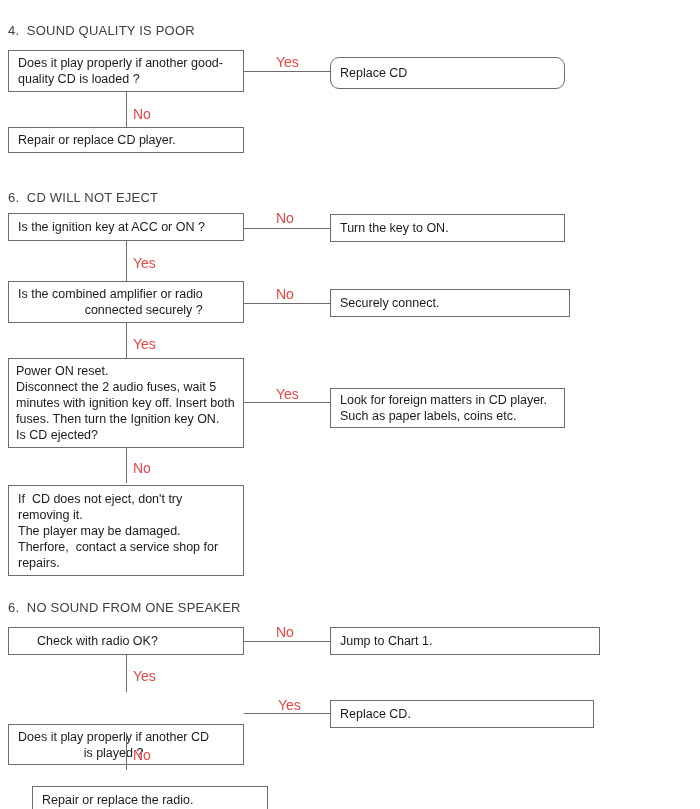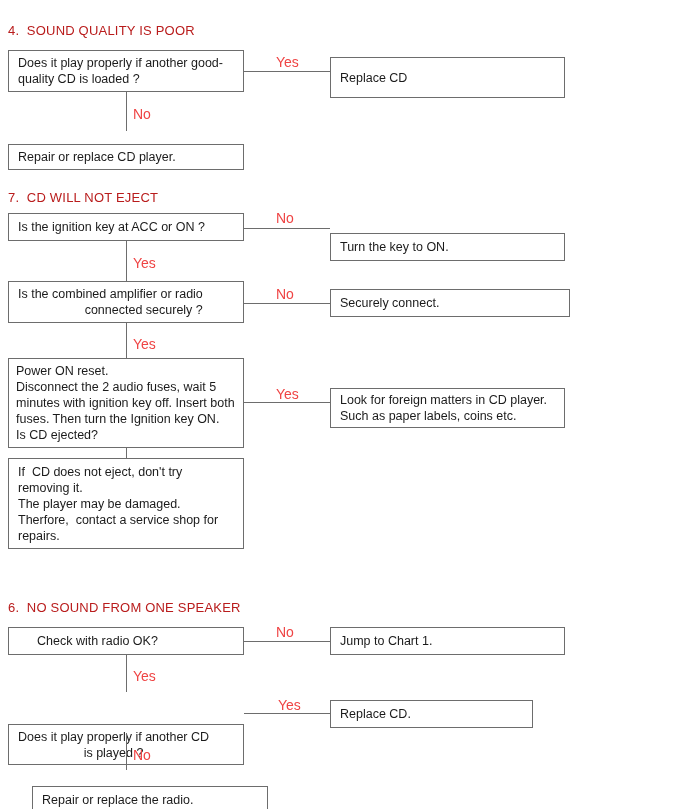--- a/index.html
+++ b/index.html
@@ -9,21 +9,21 @@
     background:#ffffff;
     font-family:"Liberation Sans","DejaVu Sans",sans-serif;
     color:#1b1b1b;
     overflow:hidden;
   }
   .sec-title{
     position:absolute;
     font-size:13px;
     letter-spacing:.2px;
     white-space:pre;
-    color:#b91c1c;
+    color:#404040;
   }
   .fbox{
     position:absolute;
     border:1px solid #6d6d6d;
     background:#ffffff;
     box-sizing:border-box;
     display:flex;
     align-items:center;
     font-size:12.5px;
     line-height:16px;
@@ -52,32 +52,32 @@
 <body>
 
 <div id="canvas">
 
   <div class="sec-title" style="left:8px;top:23px;">4.  SOUND QUALITY IS POOR</div>
 
   <div class="fbox" style="left:8px;top:50px;width:236px;height:42px;">Does it play properly if another good-
 quality CD is loaded ?</div>
   <div class="lbl" style="left:276px;top:54px;">Yes</div>
   <div class="hline" style="left:244px;top:71px;width:86px;"></div>
-  <div class="fbox" style="left:330px;top:57px;width:235px;height:41px;">Replace CD</div>
+  <div class="fbox" style="left:330px;top:57px;width:235px;height:32px;border-radius:9px;">Replace CD</div>
 
   <div class="vline" style="left:126px;top:92px;height:39px;"></div>
   <div class="lbl" style="left:133px;top:106px;">No</div>
-  <div class="fbox" style="left:8px;top:144px;width:236px;height:26px;">Repair or replace CD player.</div>
+  <div class="fbox" style="left:8px;top:127px;width:236px;height:26px;">Repair or replace CD player.</div>
 
-  <div class="sec-title" style="left:8px;top:190px;">7.  CD WILL NOT EJECT</div>
+  <div class="sec-title" style="left:8px;top:190px;">6.  CD WILL NOT EJECT</div>
 
   <div class="fbox" style="left:8px;top:213px;width:236px;height:28px;">Is the ignition key at ACC or ON ?</div>
   <div class="lbl" style="left:276px;top:210px;">No</div>
   <div class="hline" style="left:244px;top:228px;width:86px;"></div>
-  <div class="fbox" style="left:330px;top:214px;width:235px;height:28px;margin-top:19px;">Turn the key to ON.</div>
+  <div class="fbox" style="left:330px;top:214px;width:235px;height:28px;">Turn the key to ON.</div>
 
   <div class="vline" style="left:126px;top:241px;height:40px;"></div>
   <div class="lbl" style="left:133px;top:255px;">Yes</div>
 
   <div class="fbox" style="left:8px;top:281px;width:236px;height:42px;text-align:right;">Is the combined amplifier or radio
 connected securely ?</div>
   <div class="lbl" style="left:276px;top:286px;">No</div>
   <div class="hline" style="left:244px;top:303px;width:86px;"></div>
   <div class="fbox" style="left:330px;top:289px;width:240px;height:28px;">Securely connect.</div>
 
@@ -89,39 +89,39 @@
 minutes with ignition key off. Insert both
 fuses. Then turn the Ignition key ON.
 Is CD ejected?</div>
   <div class="lbl" style="left:276px;top:386px;">Yes</div>
   <div class="hline" style="left:244px;top:402px;width:86px;"></div>
   <div class="fbox" style="left:330px;top:388px;width:235px;height:40px;">Look for foreign matters in CD player.
 Such as paper labels, coins etc.</div>
 
   <div class="vline" style="left:126px;top:448px;height:35px;"></div>
   <div class="lbl" style="left:133px;top:460px;">No</div>
-  <div class="fbox" style="left:8px;top:458px;width:236px;height:91px;">If  CD does not eject, don't try
+  <div class="fbox" style="left:8px;top:485px;width:236px;height:91px;">If  CD does not eject, don't try
 removing it.
 The player may be damaged.
 Therfore,  contact a service shop for
 repairs.</div>
 
   <div class="sec-title" style="left:8px;top:600px;">6.  NO SOUND FROM ONE SPEAKER</div>
 
   <div class="fbox" style="left:8px;top:627px;width:236px;height:28px;padding-left:28px;">Check with radio OK?</div>
   <div class="lbl" style="left:276px;top:624px;">No</div>
   <div class="hline" style="left:244px;top:641px;width:86px;"></div>
-  <div class="fbox" style="left:330px;top:627px;width:235px;height:28px;">Jump to Chart 1.</div>
+  <div class="fbox" style="left:330px;top:627px;width:270px;height:28px;">Jump to Chart 1.</div>
 
   <div class="vline" style="left:126px;top:655px;height:37px;"></div>
   <div class="lbl" style="left:133px;top:668px;">Yes</div>
 
   <div class="fbox" style="left:8px;top:724px;width:236px;height:41px;text-align:center;">Does it play properly if another CD
 is played ?</div>
   <div class="lbl" style="left:278px;top:697px;">Yes</div>
   <div class="hline" style="left:244px;top:713px;width:86px;"></div>
-  <div class="fbox" style="left:330px;top:700px;width:203px;height:28px;">Replace CD.</div>
+  <div class="fbox" style="left:330px;top:700px;width:264px;height:28px;">Replace CD.</div>
 
   <div class="vline" style="left:126px;top:733px;height:37px;"></div>
   <div class="lbl" style="left:133px;top:747px;">No</div>
   <div class="fbox" style="left:8px;top:786px;width:236px;height:27px;margin-left:24px;">Repair or replace the radio.</div>
 
 </div>
 
 </body></html>

